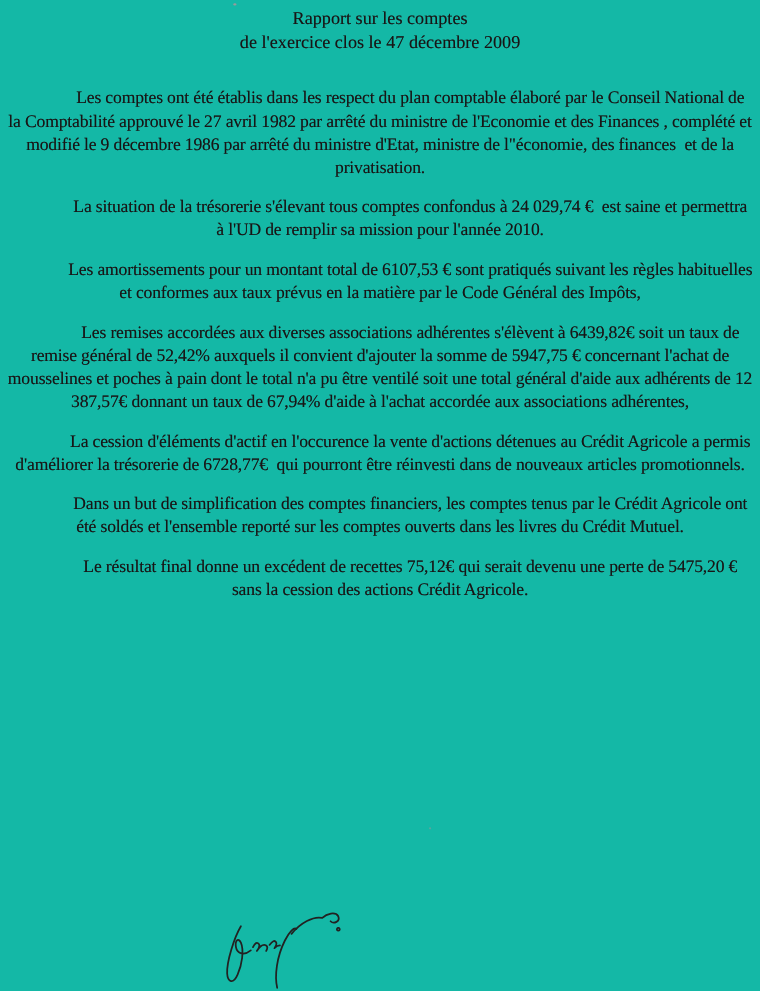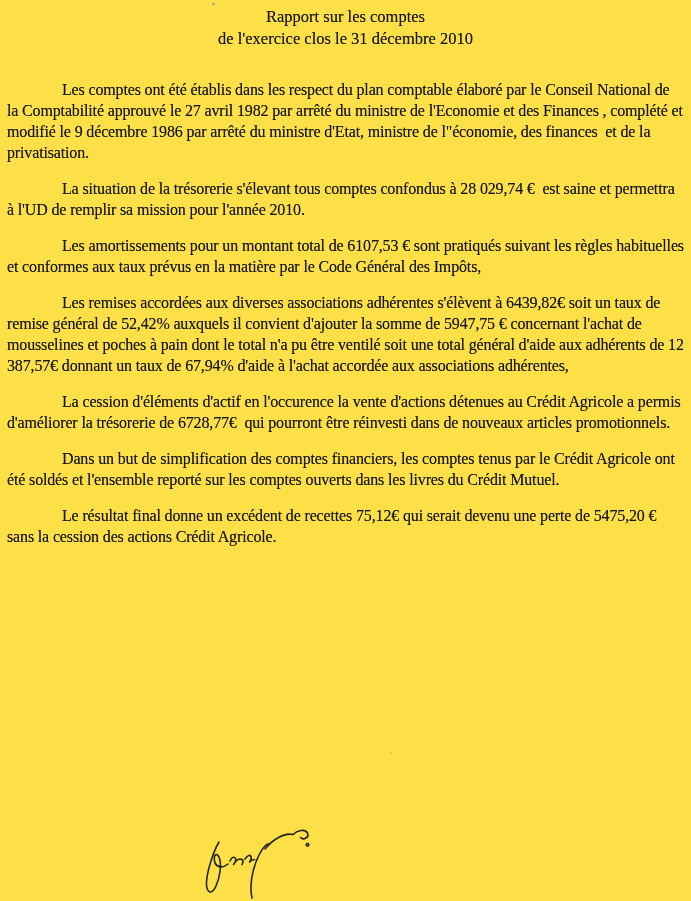--- a/index.html
+++ b/index.html
@@ -4,21 +4,21 @@
 <style>
   html, body {
     margin: 0;
     padding: 0;
     background: #ffffff;
   }
   .page {
     position: relative;
     width: 691px;
     height: 901px;
-    background: #fde047;
+    background: #14b8a6;
     overflow: hidden;
     font-family: "Liberation Serif", "DejaVu Serif", serif;
     color: #161616;
     text-shadow: 0 0 0.5px rgba(45,45,45,0.65);
   }
   .content {
     position: absolute;
     top: 6px;
     left: 7px;
     width: 677px;
@@ -30,21 +30,21 @@
     margin: 0 0 29px 0;
   }
   .title-block div { white-space: pre-wrap; }
   .body-text p {
     font-size: 16px;
     line-height: 21px;
     letter-spacing: -0.15px;
     text-indent: 55px;
     margin: 0 0 15px 0;
     white-space: pre-wrap;
-    text-align: left;
+    text-align: center;
   }
   .signature {
     position: absolute;
     left: 203px;
     top: 826px;
     width: 122px;
     height: 74px;
   }
   .signature svg { display: block; width: 100%; height: 100%; }
   .speck {
@@ -58,26 +58,26 @@
 </head>
 <body>
 
 <div class="page">
   <div class="speck speck-1"></div>
   <div class="speck speck-2"></div>
 
   <div class="content">
     <div class="title-block">
       <div>Rapport sur les comptes</div>
-      <div>de l'exercice clos le 31 décembre 2010</div>
+      <div>de l'exercice clos le 47 décembre 2009</div>
     </div>
 
     <div class="body-text">
       <p>Les comptes ont été établis dans les respect du plan comptable élaboré par le Conseil National de la Comptabilité approuvé le 27 avril 1982 par arrêté du ministre de l'Economie et des Finances , complété et modifié le 9 décembre 1986 par arrêté du ministre d'Etat, ministre de l"économie, des finances  et de la privatisation.</p>
-      <p>La situation de la trésorerie s'élevant tous comptes confondus à 28 029,74 €  est saine et permettra à l'UD de remplir sa mission pour l'année 2010.</p>
+      <p>La situation de la trésorerie s'élevant tous comptes confondus à 24 029,74 €  est saine et permettra à l'UD de remplir sa mission pour l'année 2010.</p>
       <p>Les amortissements pour un montant total de 6107,53 € sont pratiqués suivant les règles habituelles et conformes aux taux prévus en la matière par le Code Général des Impôts,</p>
       <p>Les remises accordées aux diverses associations adhérentes s'élèvent à 6439,82€ soit un taux de remise général de 52,42% auxquels il convient d'ajouter la somme de 5947,75 € concernant l'achat de mousselines et poches à pain dont le total n'a pu être ventilé soit une total général d'aide aux adhérents de 12 387,57€ donnant un taux de 67,94% d'aide à l'achat accordée aux associations adhérentes,</p>
       <p>La cession d'éléments d'actif en l'occurence la vente d'actions détenues au Crédit Agricole a permis d'améliorer la trésorerie de 6728,77€  qui pourront être réinvesti dans de nouveaux articles promotionnels.</p>
       <p>Dans un but de simplification des comptes financiers, les comptes tenus par le Crédit Agricole ont été soldés et l'ensemble reporté sur les comptes ouverts dans les livres du Crédit Mutuel.</p>
       <p>Le résultat final donne un excédent de recettes 75,12€ qui serait devenu une perte de 5475,20 € sans la cession des actions Crédit Agricole.</p>
     </div>
   </div>
 
   <div class="signature">
     <svg viewBox="0 0 122 74" xmlns="http://www.w3.org/2000/svg" fill="none" stroke="#222222" stroke-width="1.6" stroke-linecap="round" stroke-linejoin="round">

